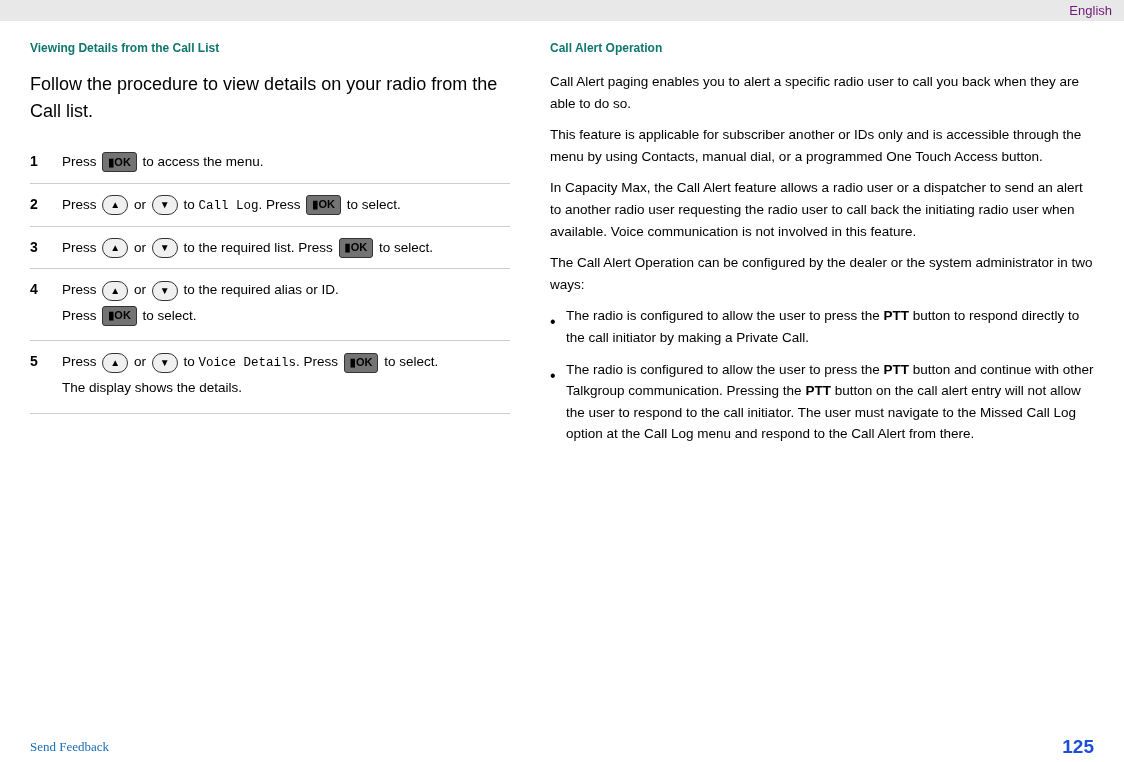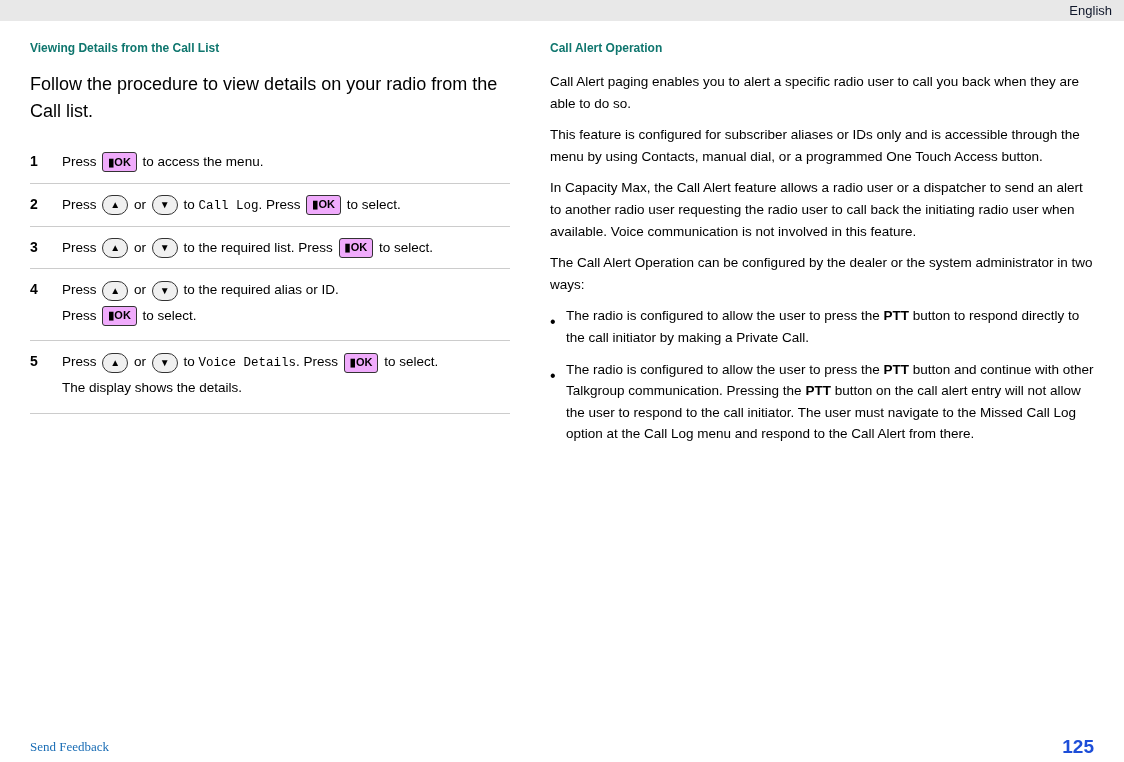--- a/index.html
+++ b/index.html
@@ -10,21 +10,21 @@
       font-size: 14px;
       background: #fff;
       color: #000;
       overflow: hidden;
     }
     .top-bar {
       background: #e8e8e8;
       text-align: right;
       padding: 3px 12px;
       font-size: 13px;
-      color: #0f172a;
+      color: #701a75;
     }
     .content-area {
       display: flex;
       padding: 20px 30px 10px 30px;
       gap: 40px;
       height: calc(762px - 28px - 30px);
     }
     .left-col {
       flex: 0 0 480px;
     }
@@ -67,21 +67,21 @@
     }
     .btn-icon {
       display: inline-flex;
       align-items: center;
       justify-content: center;
       border: 1.5px solid #333;
       border-radius: 3px;
       padding: 8px 5px;
       font-size: 11px;
       font-weight: bold;
-      background: #f0abfc;
+      background: #737373;
       vertical-align: middle;
       margin: 0 2px;
       min-width: 28px;
       height: 20px;
     }
     .btn-up {
       display: inline-flex;
       align-items: center;
       justify-content: center;
       border: 1.5px solid #333;
@@ -218,21 +218,21 @@
       </li>
     </ol>
   </div>
 
   <div class="right-col">
     <h2 class="section-title">Call Alert Operation</h2>
 
     <p class="right-intro">Call Alert paging enables you to alert a specific radio user to call you back when they are able to do so.</p>
 
     <p class="right-body">
-      <span>This feature is configured for subscriber aliases or IDs only and is accessible through the menu by using Contacts, manual dial, or a programmed</span>
+      <span>This feature is applicable for subscriber another or IDs only and is accessible through the menu by using Contacts, manual dial, or a programmed</span>
       <strong>One Touch Access</strong>
       <span>button.</span>
     </p>
 
     <p class="right-body">In Capacity Max, the Call Alert feature allows a radio user or a dispatcher to send an alert to another radio user requesting the radio user to call back the initiating radio user when available. Voice communication is not involved in this feature.</p>
 
     <p class="right-body">The Call Alert Operation can be configured by the dealer or the system administrator in two ways:</p>
 
     <ul class="bullet-list">
       <li class="bullet-item">

